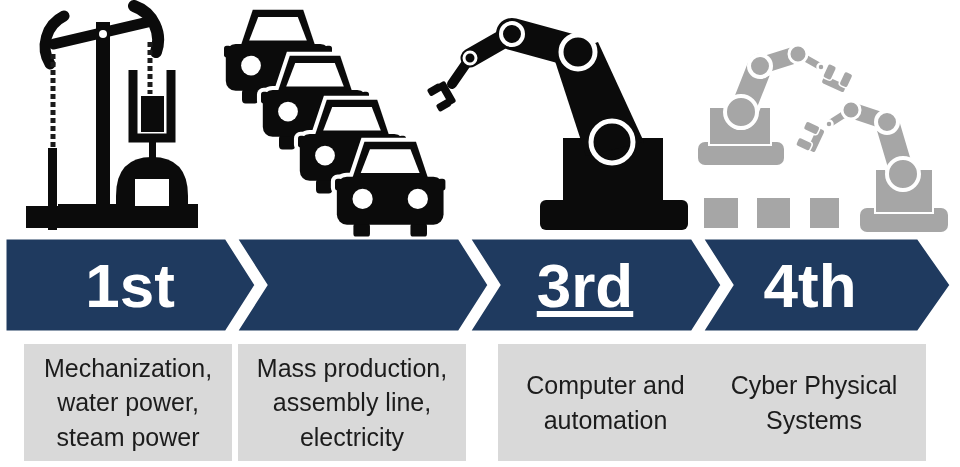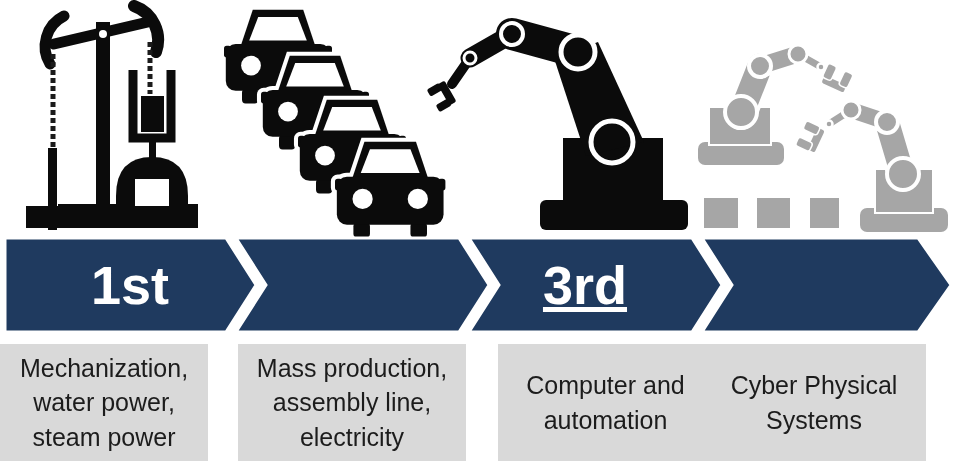--- a/index.html
+++ b/index.html
@@ -23,21 +23,21 @@
     height: 467px;
   }
   .stage-label {
     position: absolute;
     top: 238px;
     height: 94px;
     display: flex;
     align-items: center;
     justify-content: center;
     color: #ffffff;
-    font-size: 54px;
+    font-size: 62px;
     font-weight: 700;
     letter-spacing: 0px;
     pointer-events: none;
   }
   .label-1 { left: 5px;   width: 250px; }
   .label-2 { left: 250px; width: 220px; }
   .label-3 { left: 478px; width: 214px; text-decoration: underline; }
   .label-4 { left: 700px; width: 220px; }
   .desc-box {
     position: absolute;
@@ -47,21 +47,21 @@
     display: flex;
     align-items: center;
     justify-content: center;
     text-align: center;
     color: #1c1c1c;
     font-size: 25px;
     line-height: 1.38;
     padding: 0 6px;
     box-sizing: border-box;
   }
-  .desc-1 { left: 0;   width: 208px; }
+  .desc-1 { left: 24px;   width: 208px; }
   .desc-2 { left: 238px; width: 228px; }
   .desc-3 { left: 478px; width: 215px; margin-left: 20px; }
   .desc-4 { left: 702px; width: 224px; }
 </style>
 </head>
 <body>
 
 <div class="stage">
 
   <svg class="art" viewBox="0 0 960 467" xmlns="http://www.w3.org/2000/svg">
@@ -206,20 +206,21 @@
     <g fill="#1f3a5f" stroke="#ffffff" stroke-width="3" stroke-linejoin="miter">
       <polygon points="5,238 226,238 256,285 226,332 5,332"></polygon>
       <polygon points="236,238 459,238 489,285 459,332 236,332 266,285"></polygon>
       <polygon points="469,238 692,238 722,285 692,332 469,332 499,285"></polygon>
       <polygon points="702,238 918,238 951,285 918,332 702,332 732,285"></polygon>
     </g>
   </svg>
 
   <div class="stage-label label-1">1st</div>
   <div class="stage-label label-3">3rd</div>
+  <div class="stage-label label-4">4th</div>
 
   <div class="desc-box desc-1">
     <span>Mechanization, water power, steam power</span>
   </div>
   <div class="desc-box desc-2">
     <span>Mass production, assembly line, electricity</span>
   </div>
   <div class="desc-box desc-3">
     <span>Computer and automation</span>
   </div>

